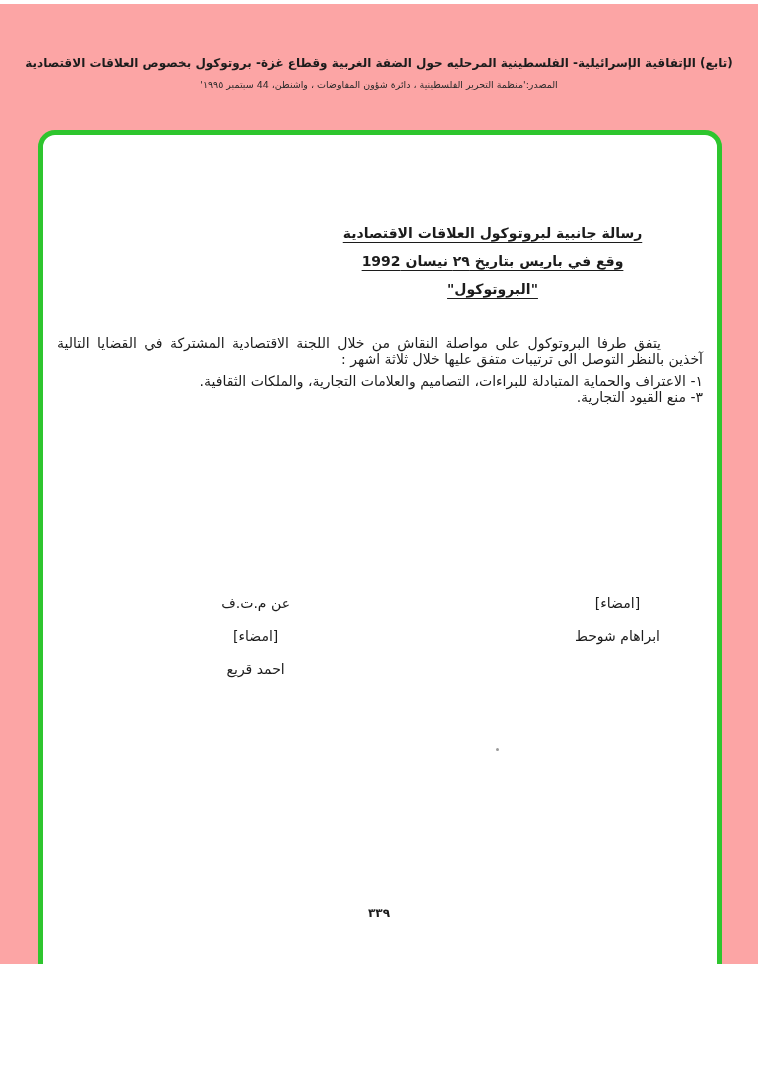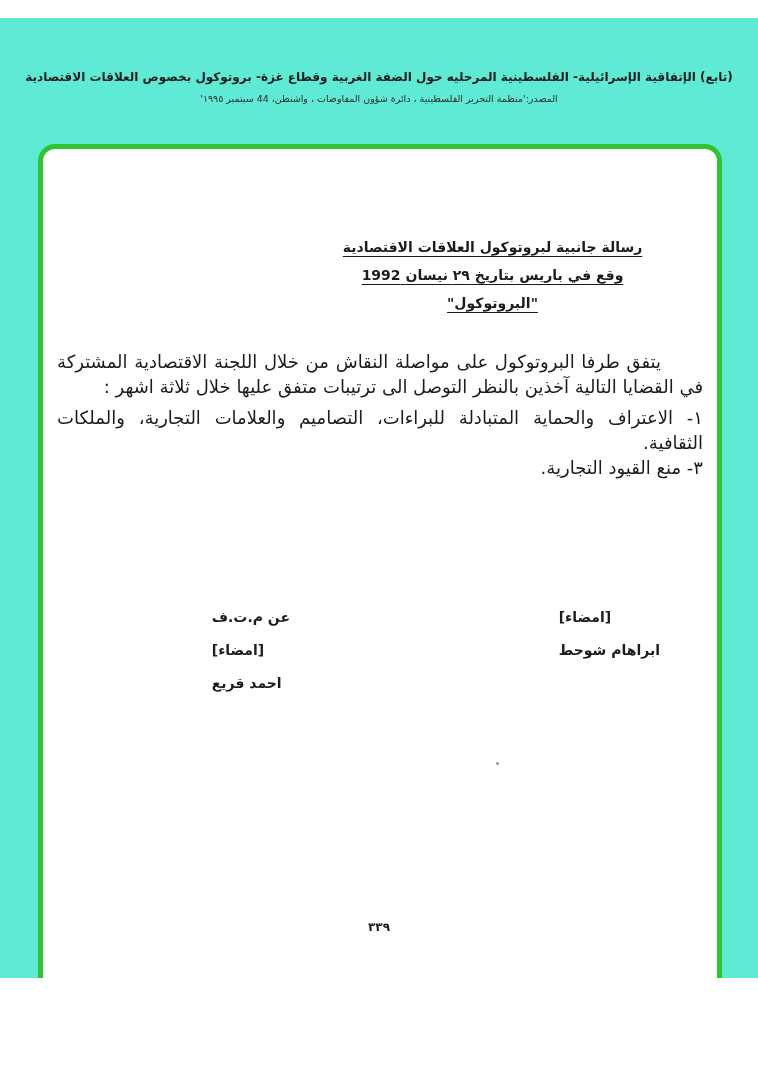--- a/index.html
+++ b/index.html
@@ -6,22 +6,22 @@
   html, body { background: #ffffff; }
   body {
     font-family: "DejaVu Sans", sans-serif;
     color: #1c1c1c;
     -webkit-font-smoothing: antialiased;
   }
   .page {
     position: relative;
     width: 758px;
     height: 960px;
-    background: #5eead4;
-    margin: 18px auto;
+    background: #fca5a5;
+    margin: 4px auto;
     overflow: hidden;
   }
 
   
   .page-header {
     position: absolute;
     top: 52px;
     left: 0;
     right: 0;
     text-align: center;
@@ -70,38 +70,38 @@
   }
   .title-line > span {
     text-decoration: underline;
     text-underline-offset: 4px;
     text-decoration-thickness: 1.2px;
   }
 
   
   .body-text {
     margin-top: 32px;
-    font-size: 18px;
-    line-height: 25px;
+    font-size: 14px;
+    line-height: 16px;
     text-align: justify;
   }
   .opening-par {
     text-indent: 42px;
   }
   .items { margin-top: 6px; }
   .item { text-align: justify; }
 
   
   .sig-col {
     position: absolute;
     top: 452px;
-    text-align: left;
+    text-align: center;
     direction: rtl;
     font-size: 14px;
-    font-weight: bold;
+    font-weight: normal;
     line-height: 33px;
     white-space: nowrap;
   }
   .sig-israel { right: 57px; }
   .sig-plo   { right: 427px; }
 
   
   .page-number {
     position: absolute;
     bottom: 44px;

